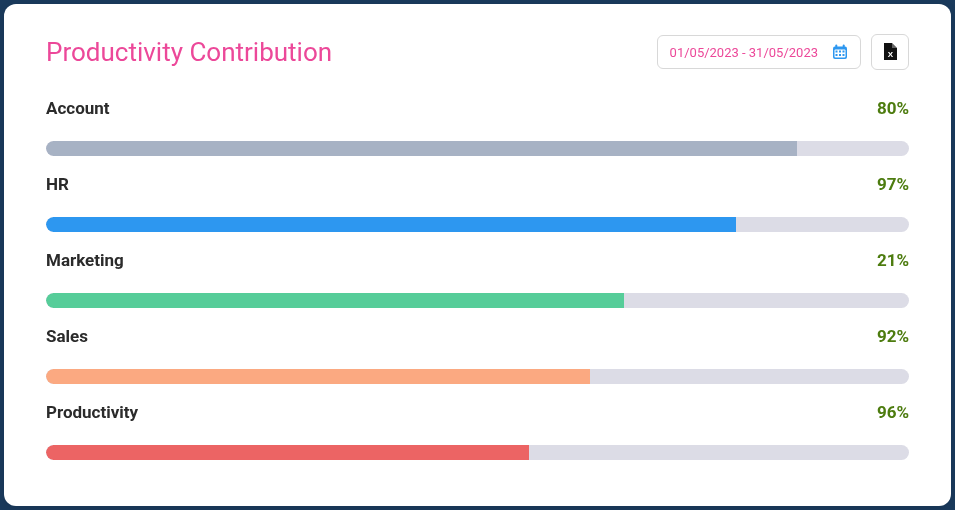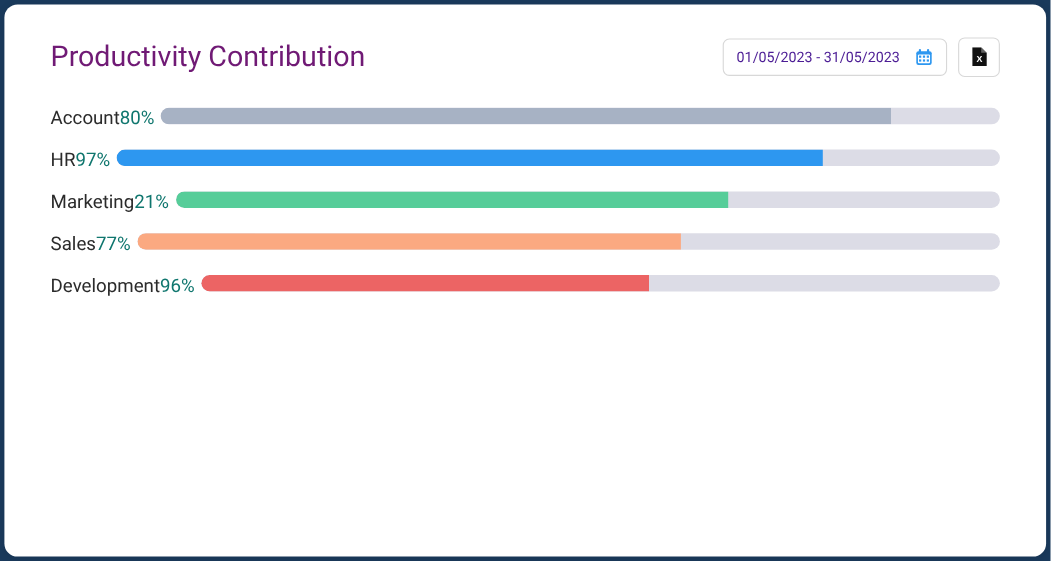--- a/index.html
+++ b/index.html
@@ -26,40 +26,40 @@
     }
     .header {
       display: flex;
       justify-content: space-between;
       align-items: center;
       margin-bottom: 28px;
     }
     .title {
       font-size: 26px;
       font-weight: 400;
-      color: #701a75;
+      color: #ec4899;
     }
     .controls {
       display: flex;
       gap: 10px;
       align-items: center;
     }
     .date-picker {
       display: flex;
       align-items: center;
       border: 1px solid #d8d8d8;
       border-radius: 6px;
       padding: 8px 12px;
       gap: 14px;
       background: #fff;
       cursor: pointer;
     }
     .date-text {
       font-size: 13px;
-      color: #4c1d95;
+      color: #ec4899;
       white-space: nowrap;
     }
     .calendar-icon svg {
       display: block;
     }
     .export-btn {
       border: 1px solid #d8d8d8;
       border-radius: 6px;
       padding: 8px 10px;
       background: #fff;
@@ -71,35 +71,36 @@
     .export-btn svg {
       display: block;
     }
     .bars {
       display: flex;
       flex-direction: column;
       gap: 18px;
     }
     .bar-row {
       display: flex;
-      flex-direction: row;
-      gap: 6px;
+      flex-direction: column;
+      gap: 23px;
+      font-weight: bold;
     }
     .bar-header {
       display: flex;
       justify-content: space-between;
       align-items: baseline;
     }
     .bar-label {
       font-size: 17px;
       color: #2b2b2b;
     }
     .bar-value {
       font-size: 17px;
-      color: #0f766e;
+      color: #4d7c0f;
     }
     .bar-track {
       width: 100%;
       height: 15px;
       background: #dcdce6;
       border-radius: 8px;
       overflow: hidden;
     }
     .bar-fill {
       height: 100%;
@@ -169,30 +170,30 @@
         <span class="bar-value">21%</span>
       </div>
       <div class="bar-track">
         <div class="bar-fill" style="width:67%;background:#56cd99;"></div>
       </div>
     </div>
 
     <div class="bar-row">
       <div class="bar-header">
         <span class="bar-label">Sales</span>
-        <span class="bar-value">77%</span>
+        <span class="bar-value">92%</span>
       </div>
       <div class="bar-track">
         <div class="bar-fill" style="width:63%;background:#fba981;"></div>
       </div>
     </div>
 
     <div class="bar-row">
       <div class="bar-header">
-        <span class="bar-label">Development</span>
+        <span class="bar-label">Productivity</span>
         <span class="bar-value">96%</span>
       </div>
       <div class="bar-track">
         <div class="bar-fill" style="width:56%;background:#ec6464;"></div>
       </div>
     </div>
   </div>
 </div>
 
 </body></html>

